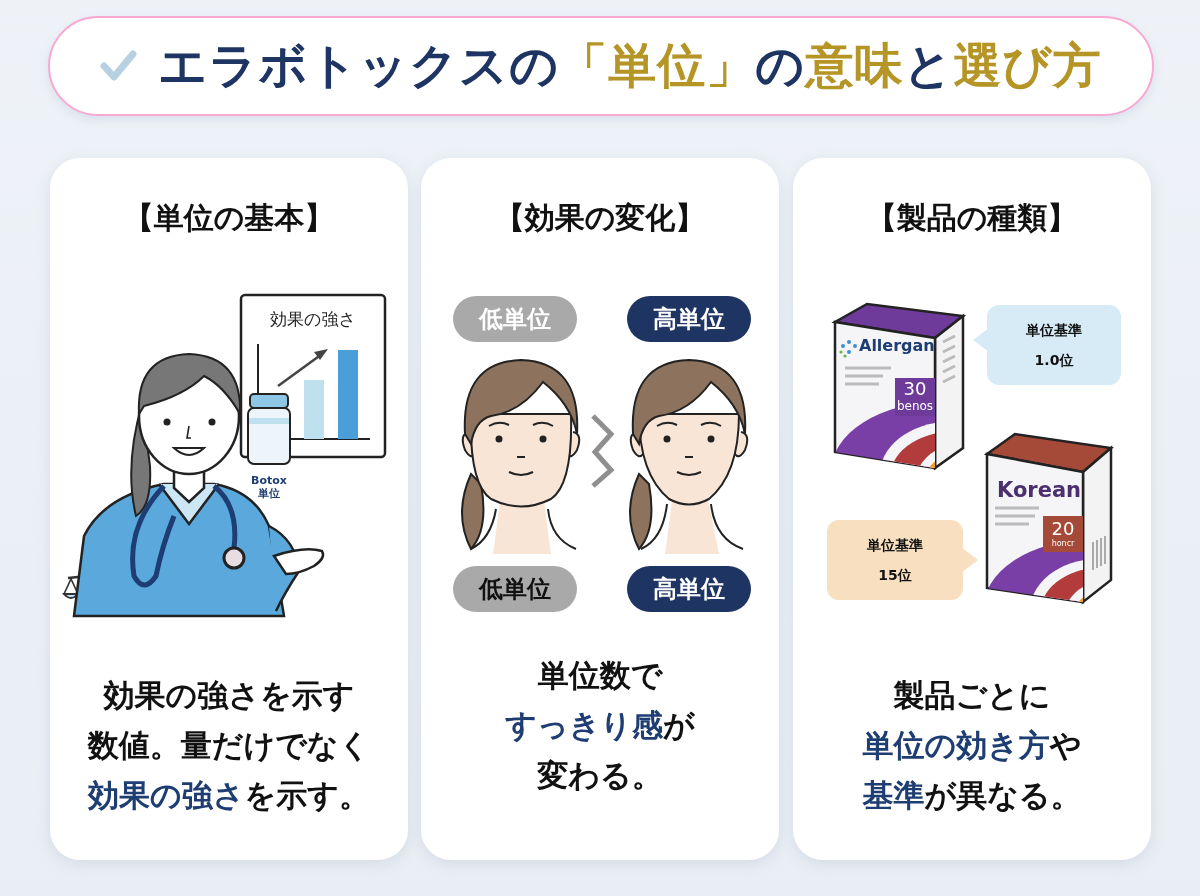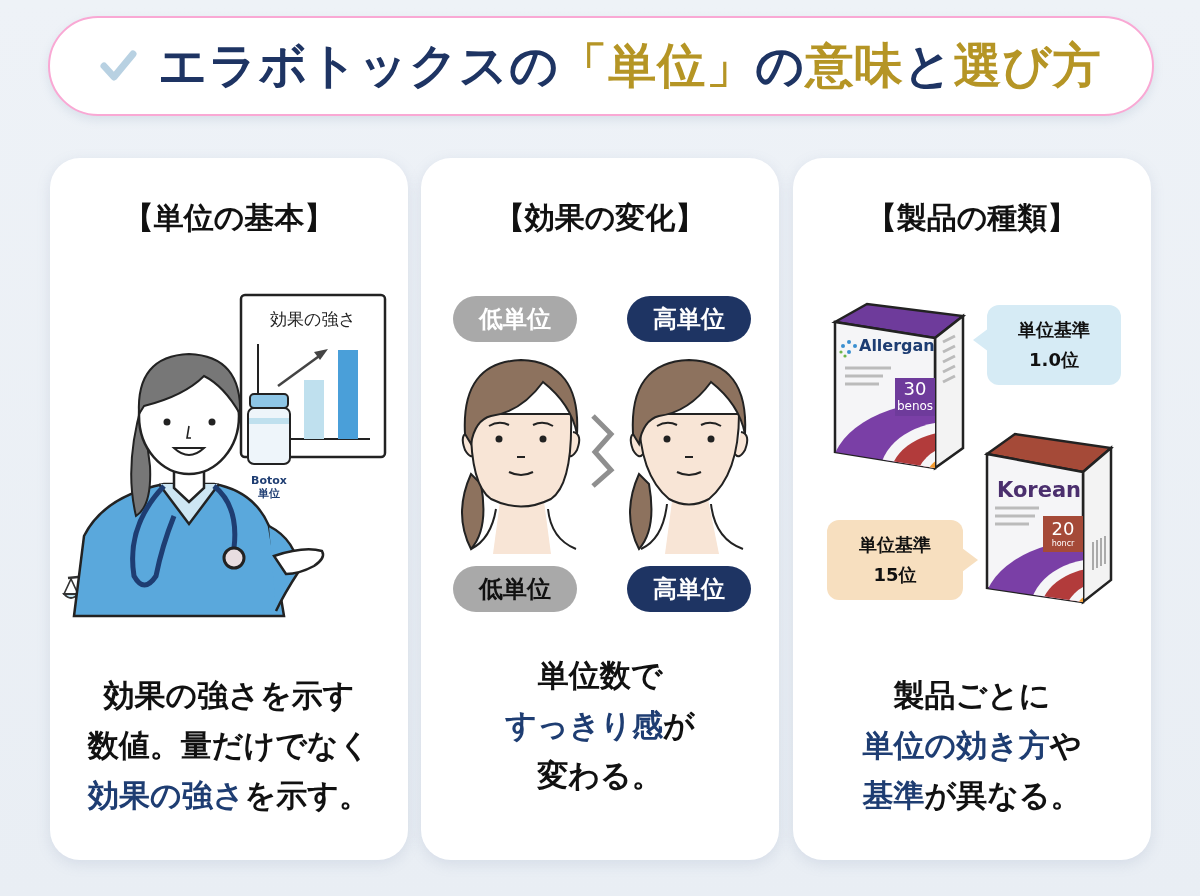--- a/index.html
+++ b/index.html
@@ -38,21 +38,21 @@
   .hl { color: #1e3d72; }
   .pill {
     position: absolute; width: 124px; height: 46px; border-radius: 23px;
     display: flex; align-items: center; justify-content: center;
     font-size: 24px; font-weight: bold;
   }
   .pill-gray { background: #a9a9a9; }
   .pill-navy { background: #1e3463; color: #fff; }
   .bubble {
     position: absolute; border-radius: 12px; text-align: center;
-    font-size: 18px; font-weight: bold; color: #111; line-height: 30px;
+    font-size: 14px; font-weight: bold; color: #111; line-height: 30px;
     display: flex; flex-direction: column; align-items: center; justify-content: center;
   }
   .bubble-blue { background: #d6ebf5; }
   .bubble-peach { background: #f7dfbf; }
   svg { position: absolute; overflow: visible; }
 </style>
 </head>
 <body>
 
 <div class="title-bar">

